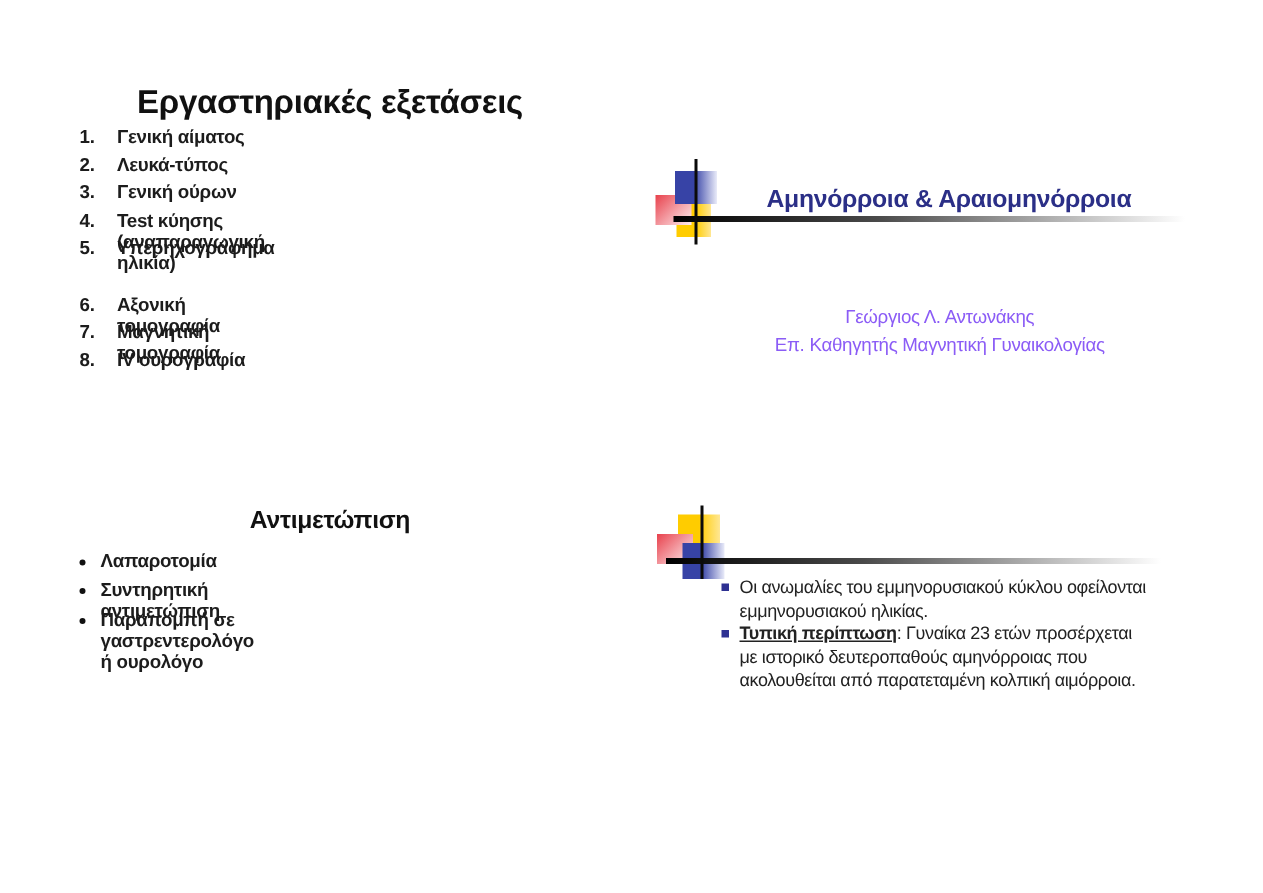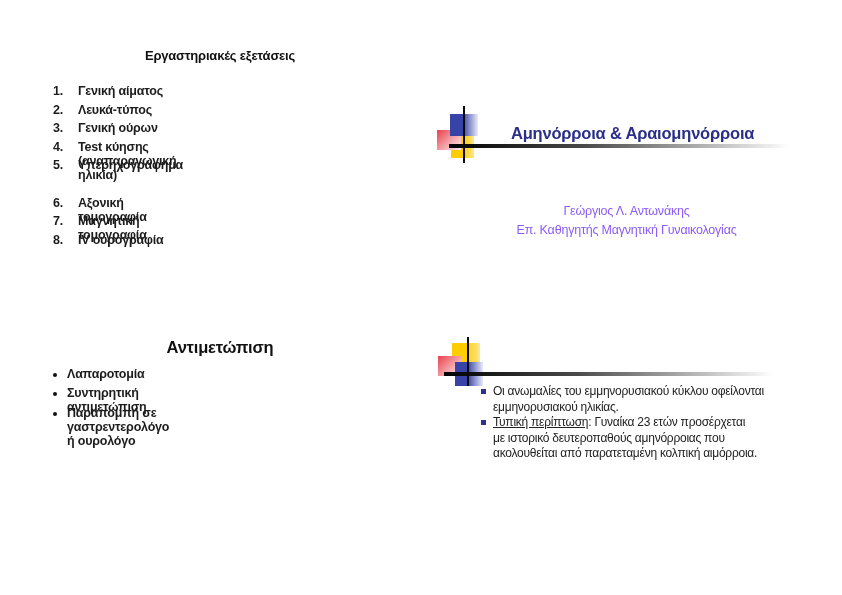--- a/index.html
+++ b/index.html
@@ -5,21 +5,21 @@
   html,body { margin:0; padding:0; background:#ffffff; }
   .page {
     position:relative; width:842px; height:595px; background:#ffffff;
     font-family:"Liberation Sans", sans-serif; overflow:hidden;
   }
   .slide { position:absolute; }
 
   
   .s1-title {
     position:absolute; left:30px; top:37px; width:380px; text-align:center;
-    font-size:13px; font-weight:bold; color:#111111; letter-spacing:-0.2px;
+    font-size:22px; font-weight:bold; color:#111111; letter-spacing:-0.2px;
   }
   .s1-list {
     position:absolute; left:53px; top:84px;
     font-size:12.5px; font-weight:bold; color:#1c1c1c; letter-spacing:-0.2px;
   }
   .s1-list .row { display:flex; height:18.6px; align-items:flex-start; }
   .s1-list .row.gap-above { margin-top:18.6px; }
   .s1-list .num { width:25px; flex:none; }
 
   
@@ -65,21 +65,21 @@
   .s4-vline  { left:467px; top:337px; width:2px; height:49px; background:#0a0a0a; z-index:5; }
   .s4-hline  { left:444px; top:372px; width:330px; height:4px; z-index:4;
                background:linear-gradient(to right,#000000 0%,#4a4a4a 40%,#aaaaaa 72%,#ffffff 100%); }
   .s4-bullets {
     position:absolute; left:481px; top:384px;
     font-size:12px; color:#222222; letter-spacing:-0.25px;
   }
   .s4-bullets .bitem { display:flex; }
   .s4-bullets .bsq { width:5px; height:5px; background:#2E3192; margin:5px 7px 0 0; flex:none; }
   .s4-bullets .blines { line-height:15.6px; white-space:nowrap; }
-  .lead { font-weight:normal; text-decoration:underline; }
+  .lead { font-weight:bold; text-decoration:underline; }
 </style>
 </head>
 <body>
 
 <div class="page">
 
   <section class="slide">
     <h2 class="s1-title">Εργαστηριακές εξετάσεις</h2>
     <div class="s1-list">
       <div class="row">

